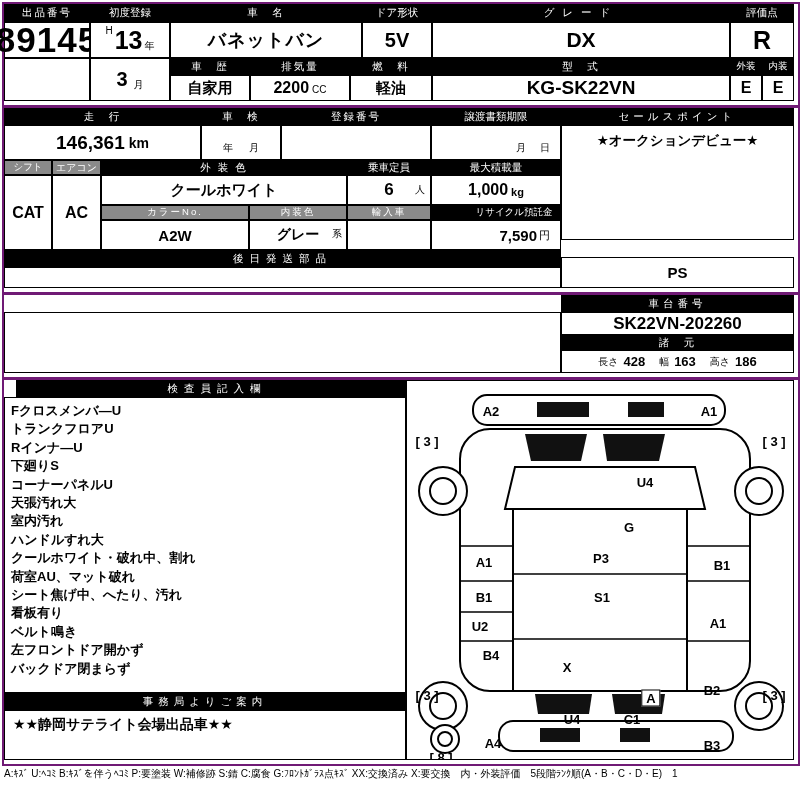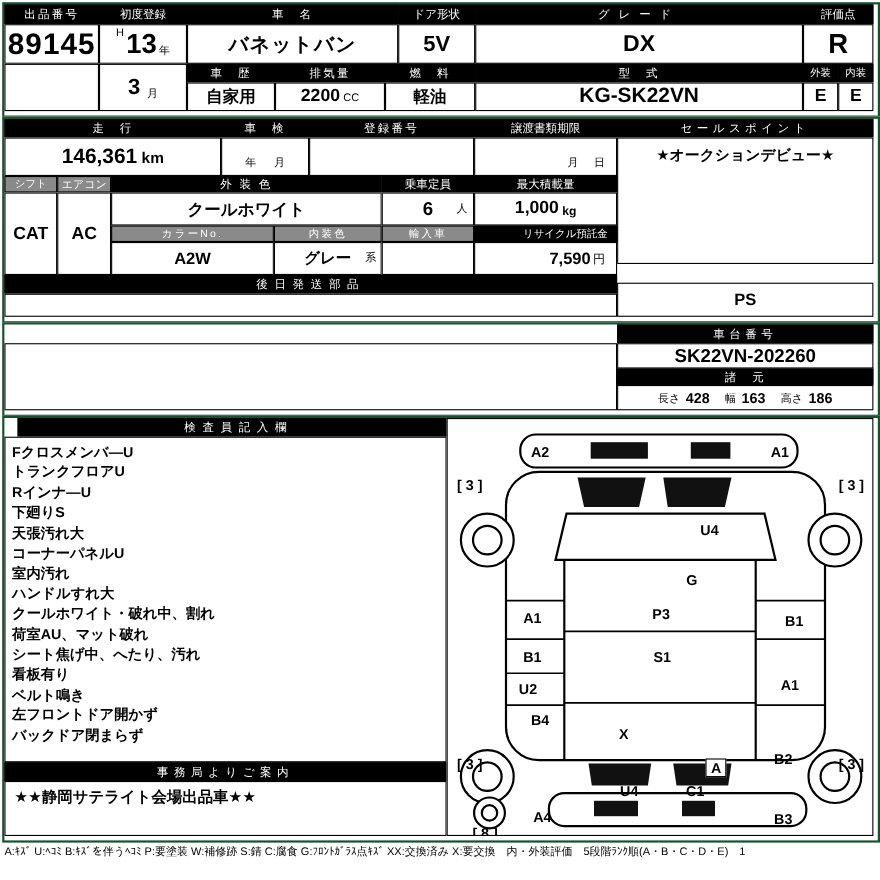--- a/index.html
+++ b/index.html
@@ -1,18 +1,18 @@
 <!DOCTYPE html>
 <html><head>
 <meta charset="utf-8">
 <style>
   html,body{margin:0;padding:0;background:#fff;}
   body{width:800px;height:800px;overflow:hidden;font-family:"Liberation Sans","DejaVu Sans",sans-serif;color:#000;}
   .sheet{position:relative;width:800px;height:800px;background:#fff;}
-  .sec{position:absolute;border:2px solid #14532d;background:#fff;}
+  .sec{position:absolute;border:2px solid #701a75;background:#fff;}
   .c{position:absolute;border:1px solid #000;box-sizing:border-box;background:#fff;}
   .h{background:#000;color:#fff;display:flex;align-items:center;justify-content:center;font-size:10.5px;letter-spacing:2px;white-space:nowrap;}
   .h.gray{background:#8a8a8a;}
   .h.tight{letter-spacing:0;}
   .v{display:flex;align-items:center;justify-content:center;white-space:nowrap;}
   .b{font-weight:bold;}
   .u{font-size:10px;}
   .notes{padding:4px 6px;overflow:hidden;}
   .note-line{font-size:13px;font-weight:bold;line-height:18.4px;white-space:nowrap;}
   .diag{position:relative;overflow:hidden;}
@@ -21,21 +21,21 @@
   .legend{position:absolute;font-size:10px;white-space:nowrap;letter-spacing:0;}
   svg{display:block;}
 </style>
 </head>
 <body>
 
 <div class="sheet">
 
   <div class="sec" style="left:2px;top:2px;width:794px;height:101px;">
     <div class="c h" style="left:0;top:0;width:86px;height:18px;">出品番号</div>
-    <div class="c v b" style="left:0;top:18px;width:86px;height:36px;font-size:27px;letter-spacing:1px;">89145</div>
+    <div class="c v b" style="left:0;top:18px;width:86px;height:36px;font-size:35px;letter-spacing:1px;">89145</div>
     <div class="c" style="left:0;top:54px;width:86px;height:43px;"></div>
 
     <div class="c h tight" style="left:86px;top:0;width:80px;height:18px;">初度登録</div>
     <div class="c v" style="left:86px;top:18px;width:80px;height:36px;">
       <span class="u" style="align-self:flex-start;margin:2px 2px 0 0;">H</span>
       <span class="b" style="font-size:25px;">13</span>
       <span class="u" style="align-self:flex-end;margin:0 0 4px 2px;">年</span>
     </div>
     <div class="c v" style="left:86px;top:54px;width:80px;height:43px;">
       <span class="b" style="font-size:20px;">3</span>
@@ -156,22 +156,22 @@
     </div>
   </div>
 
   <div class="sec" style="left:2px;top:378px;width:794px;height:384px;">
     <div class="c h" style="left:12px;top:0;width:402px;height:17px;letter-spacing:6px;">検査員記入欄</div>
     <div class="c notes" style="left:0;top:17px;width:402px;height:296px;">
         <div class="note-line">Fクロスメンバ―U</div>
         <div class="note-line">トランクフロアU</div>
         <div class="note-line">Rインナ―U</div>
         <div class="note-line">下廻りS</div>
+        <div class="note-line">コーナーパネルU</div>
         <div class="note-line">天張汚れ大</div>
-        <div class="note-line">コーナーパネルU</div>
         <div class="note-line">室内汚れ</div>
         <div class="note-line">ハンドルすれ大</div>
         <div class="note-line">クールホワイト・破れ中、割れ</div>
         <div class="note-line">荷室AU、マット破れ</div>
         <div class="note-line">シート焦げ中、へたり、汚れ</div>
         <div class="note-line">看板有り</div>
         <div class="note-line">ベルト鳴き</div>
         <div class="note-line">左フロントドア開かず</div>
         <div class="note-line">バックドア閉まらず</div>
       </div>

